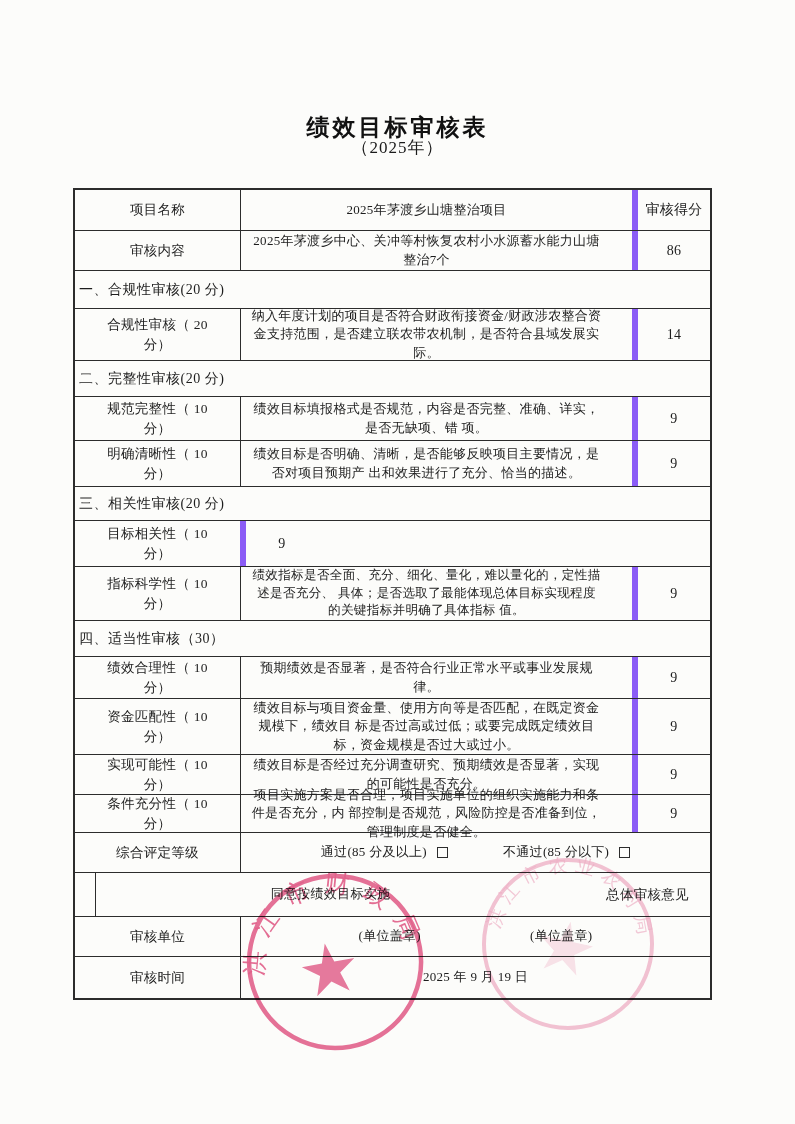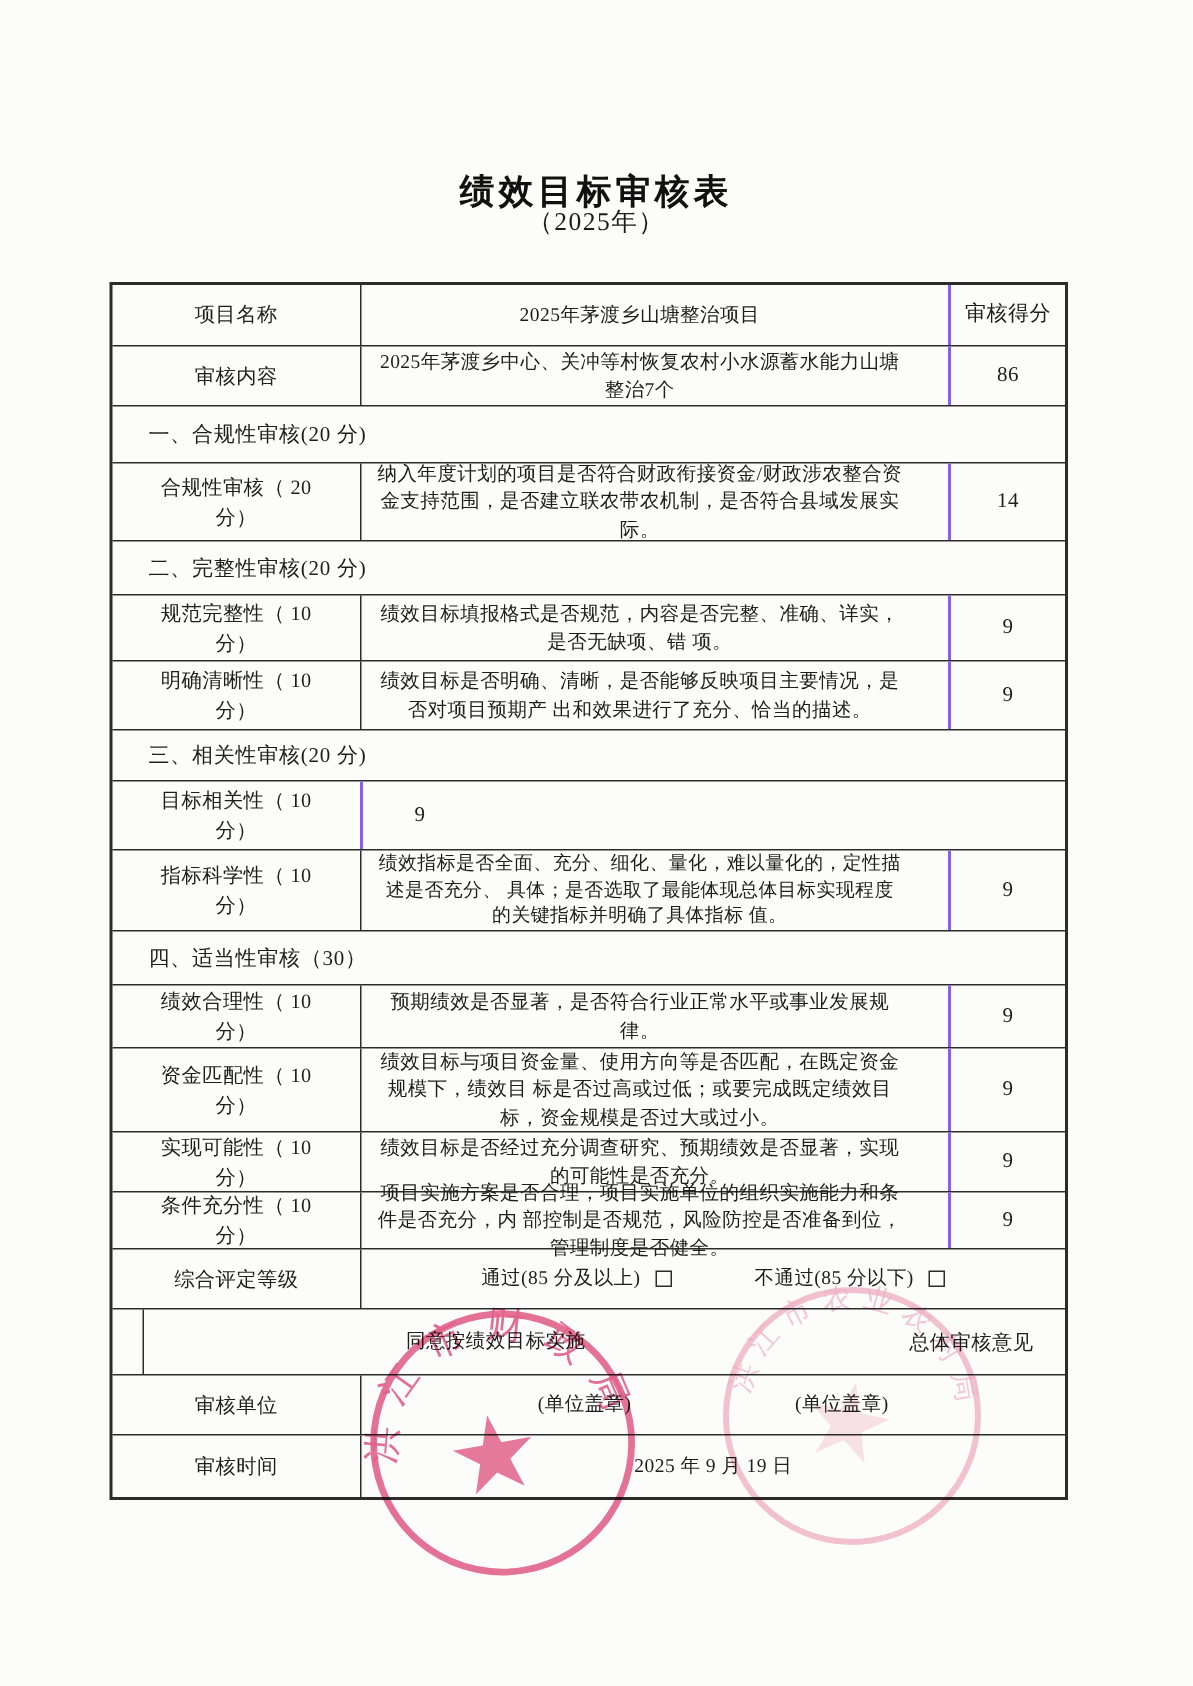--- a/index.html
+++ b/index.html
@@ -59,28 +59,28 @@
     font-size: 13.5px;
   }
   .cell.criteria {
     flex: 1 1 auto;
     border-left: 1px solid #2c2c2c;
     padding: 5px 10px;
   }
   .cell.score {
     width: 78px;
     flex: 0 0 78px;
-    border-left: 2px solid #8b5cf6;
+    border-left: 6px solid #8b5cf6;
     font-size: 14px;
   }
   .row.sec .sec-title {
     display: flex;
     align-items: center;
     width: 100%;
-    padding-left: 24px;
+    padding-left: 4px;
     font-size: 14px;
     letter-spacing: 0.5px;
   }
   .cell.span {
     flex: 1 1 auto;
     border-left: 1px solid #2c2c2c;
   }
   .opts { display: flex; justify-content: center; align-items: center; gap: 55px; width: 100%; }
   .opt { display: inline-flex; align-items: center; gap: 10px; }
   .checkbox {

